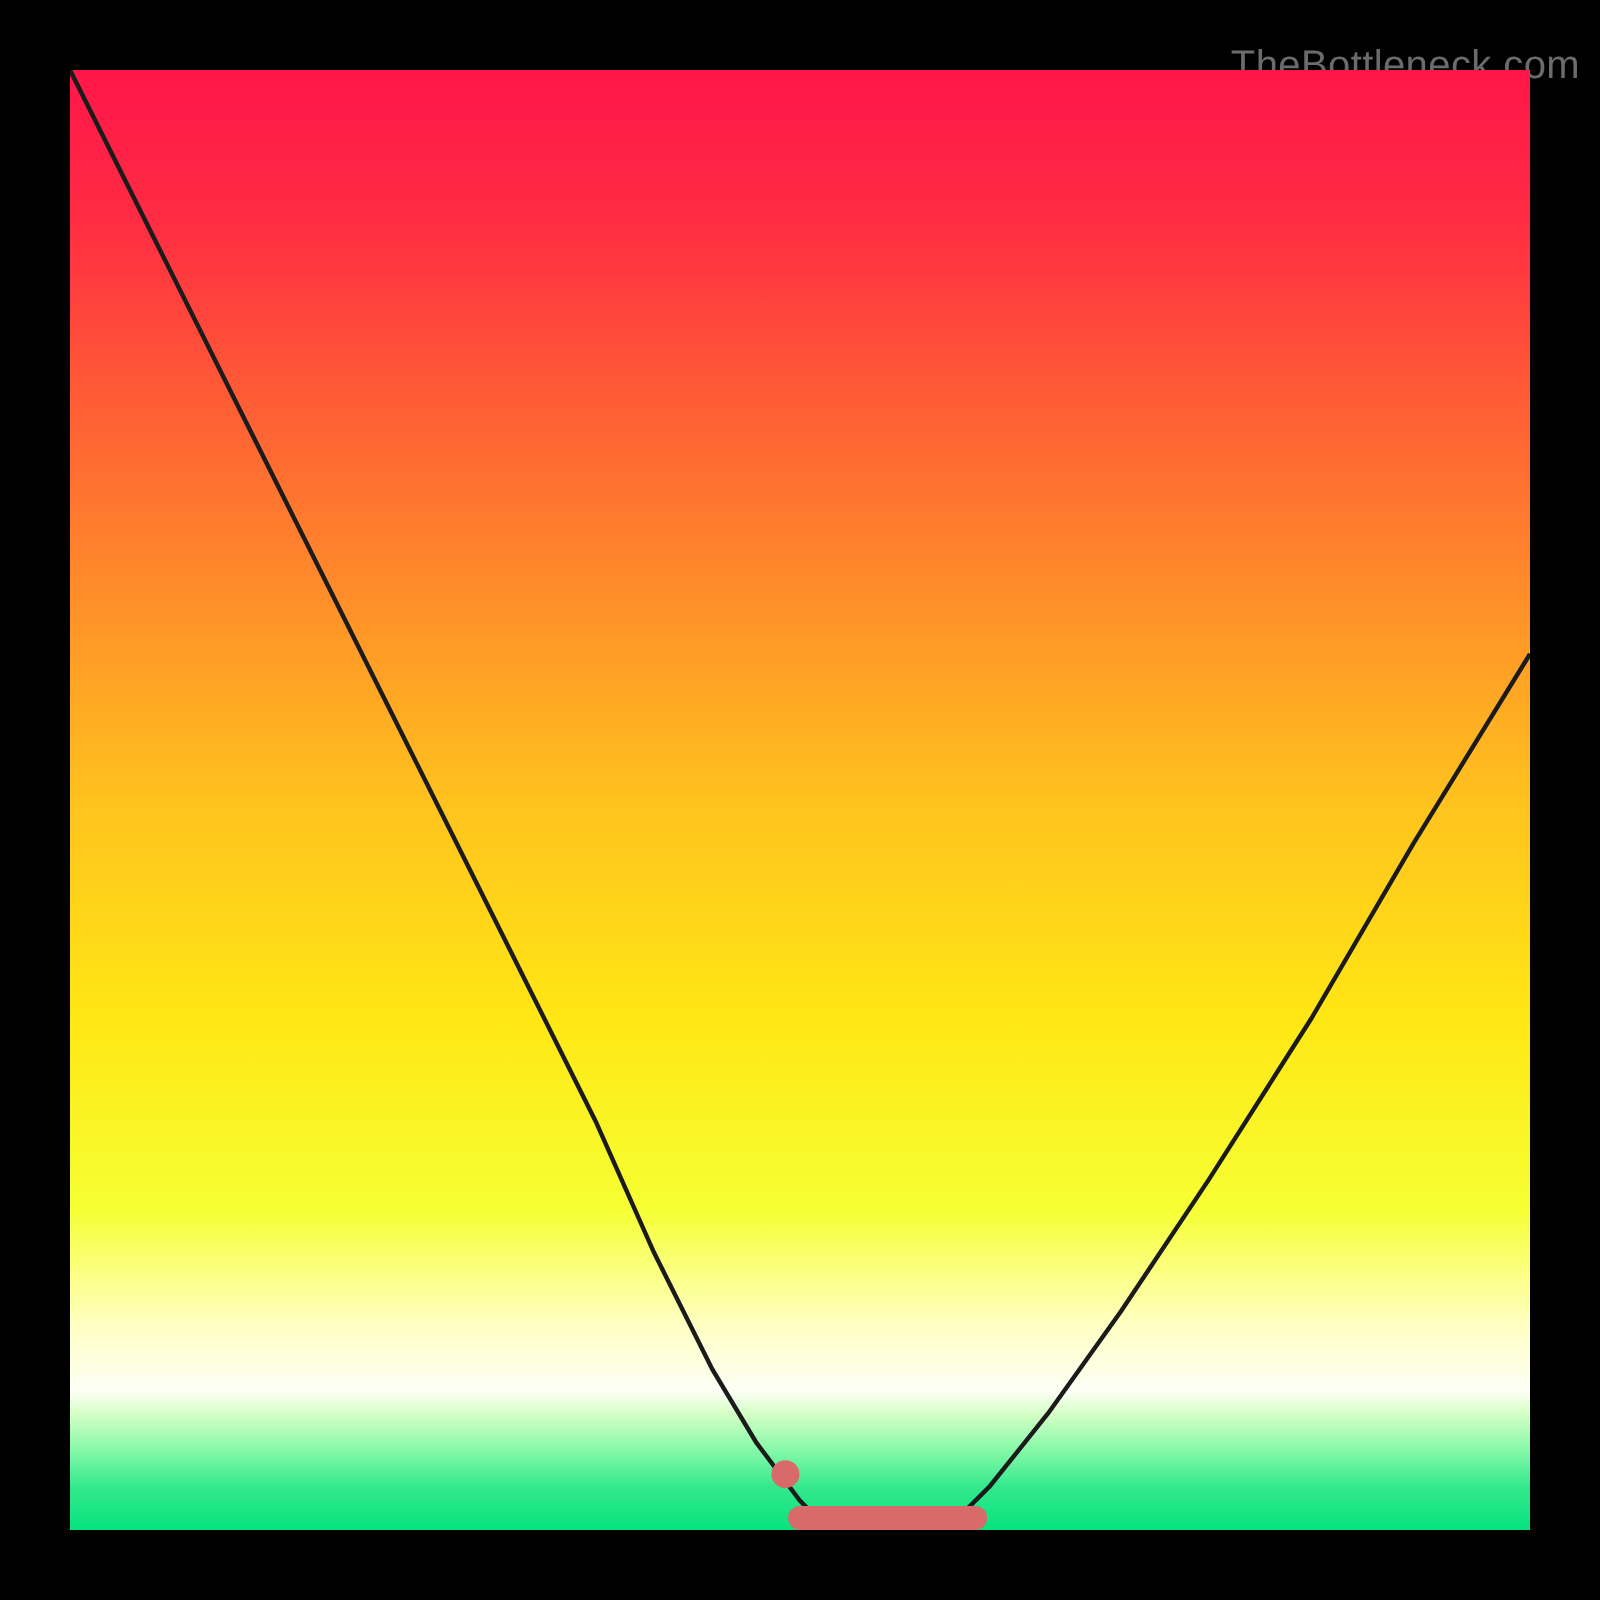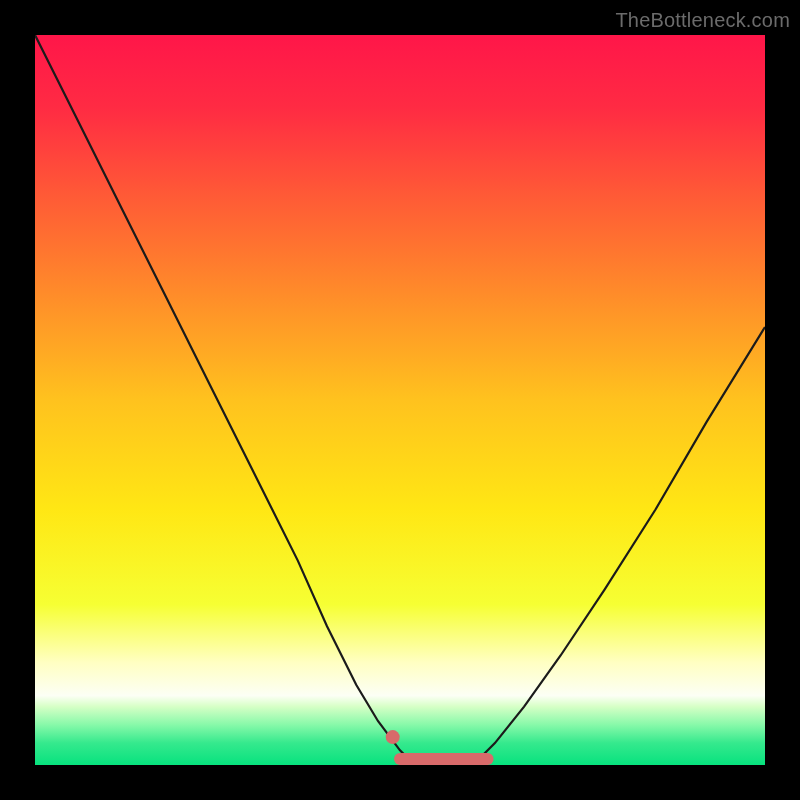--- a/index.html
+++ b/index.html
@@ -24,21 +24,21 @@
     width: 730px;
     height: 730px;
     overflow: hidden;
   }
   .gradient-bg {
     position: absolute;
     inset: 0;
   }
   .watermark {
     position: absolute;
-    top: 9px;
+    top: 22px;
     right: 10px;
     color: #6b6b6b;
     font-size: 20px;
     font-weight: 500;
     letter-spacing: 0.2px;
   }
   svg.curves {
     position: absolute;
     inset: 0;
   }

